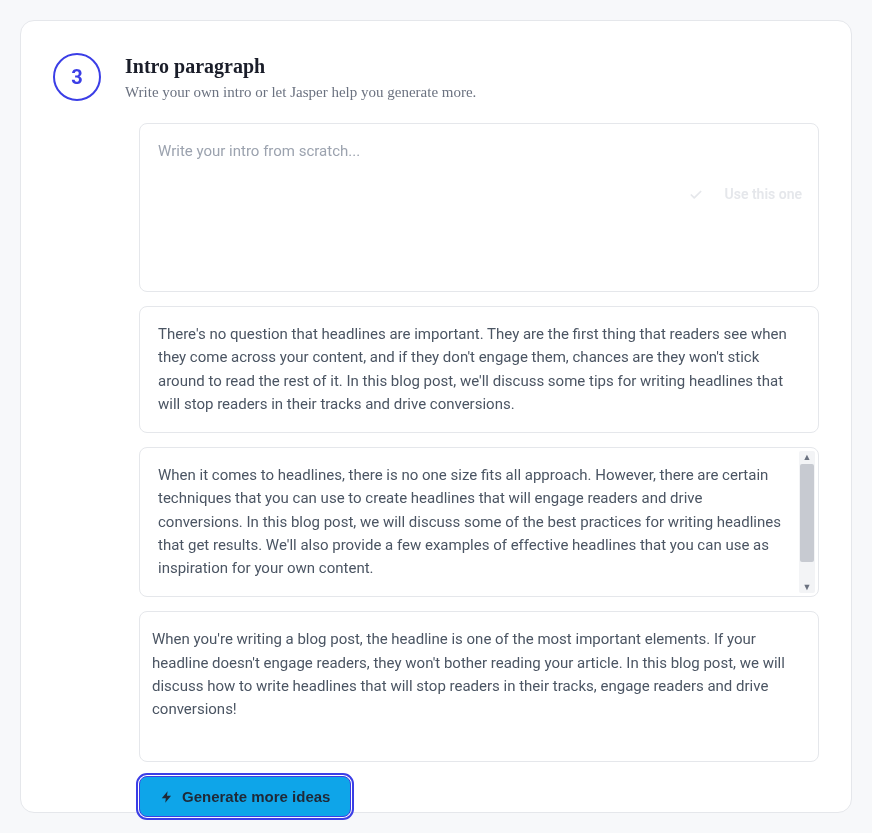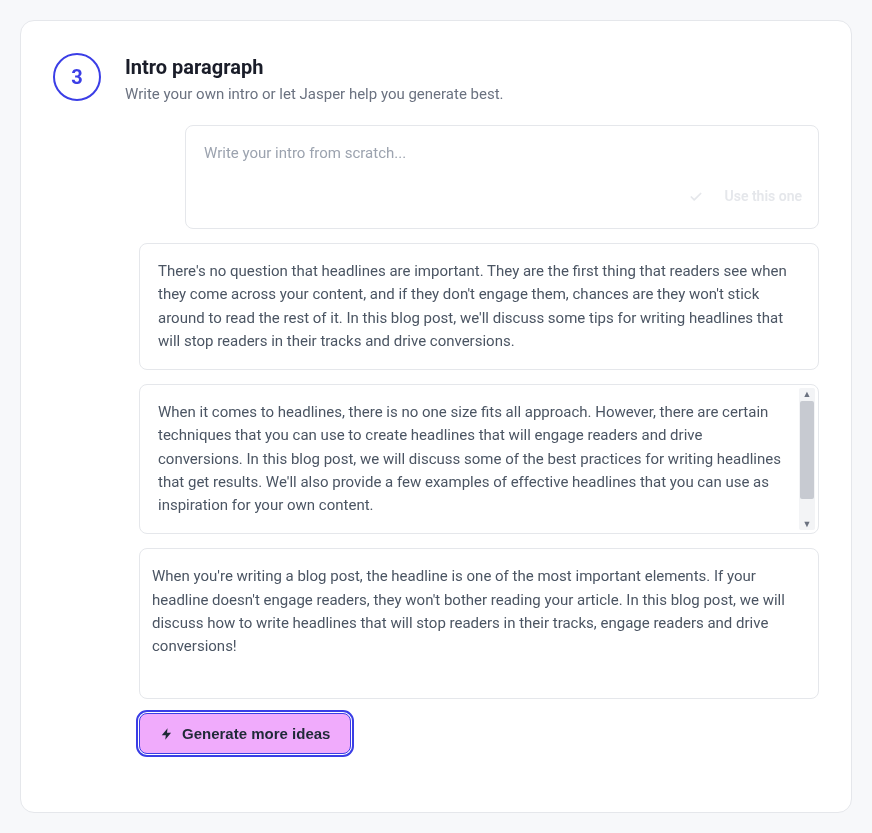--- a/index.html
+++ b/index.html
@@ -37,20 +37,21 @@
     display: flex;
     align-items: center;
     justify-content: center;
     font-size: 20px;
     font-weight: 700;
     color: #3b3ee6;
     flex-shrink: 0;
   }
   .header-text {
     padding-top: 2px;
+    font-family: Liberation Serif, serif;
   }
   .title {
     font-size: 20px;
     font-weight: 700;
     color: #1a1d29;
     margin-bottom: 6px;
   }
   .subtitle {
     font-size: 15px;
     color: #6b7280;
@@ -62,22 +63,21 @@
     border: 1px solid #e5e7eb;
     border-radius: 8px;
     padding: 16px 18px;
     margin-bottom: 14px;
     position: relative;
     font-size: 15px;
     color: #4b5563;
     line-height: 1.5;
   }
   .scratch-box {
-    height: 104px;
-    margin-left: 46px;
+    height: 169px;
   }
   .placeholder {
     color: #9ca3af;
   }
   .use-this {
     position: absolute;
     right: 16px;
     top: 60px;
     display: flex;
     align-items: center;
@@ -133,21 +133,21 @@
   }
   .idea-box.tall {
     padding-bottom: 40px;
     padding-left: 12px;
   }
   .generate-btn {
     display: inline-flex;
     align-items: center;
     gap: 8px;
     border: 1px solid #3b3ee6;
-    background: #f0abfc;
+    background: #0ea5e9;
     border-radius: 8px;
     padding: 11px 20px;
     font-size: 15px;
     font-weight: 600;
     color: #1f2937;
     cursor: pointer;
     outline: 2px solid #3b3ee6;
     outline-offset: 1px;
     text-align: center;
   }
@@ -158,21 +158,21 @@
 </style>
 </head>
 <body>
 
 <div class="card">
 
   <div class="header-row">
     <div class="step-circle">3</div>
     <div class="header-text">
       <div class="title">Intro paragraph</div>
-      <div class="subtitle">Write your own intro or let Jasper help you generate best.</div>
+      <div class="subtitle">Write your own intro or let Jasper help you generate more.</div>
     </div>
   </div>
 
   <div class="content-column">
 
     <div class="input-box scratch-box">
       <span class="placeholder">Write your intro from scratch...</span>
       <div class="use-this">
         <svg viewBox="0 0 24 24" fill="none" stroke="currentColor" stroke-width="3" stroke-linecap="round" stroke-linejoin="round">
             <polyline points="20 6 9 17 4 12"></polyline>

